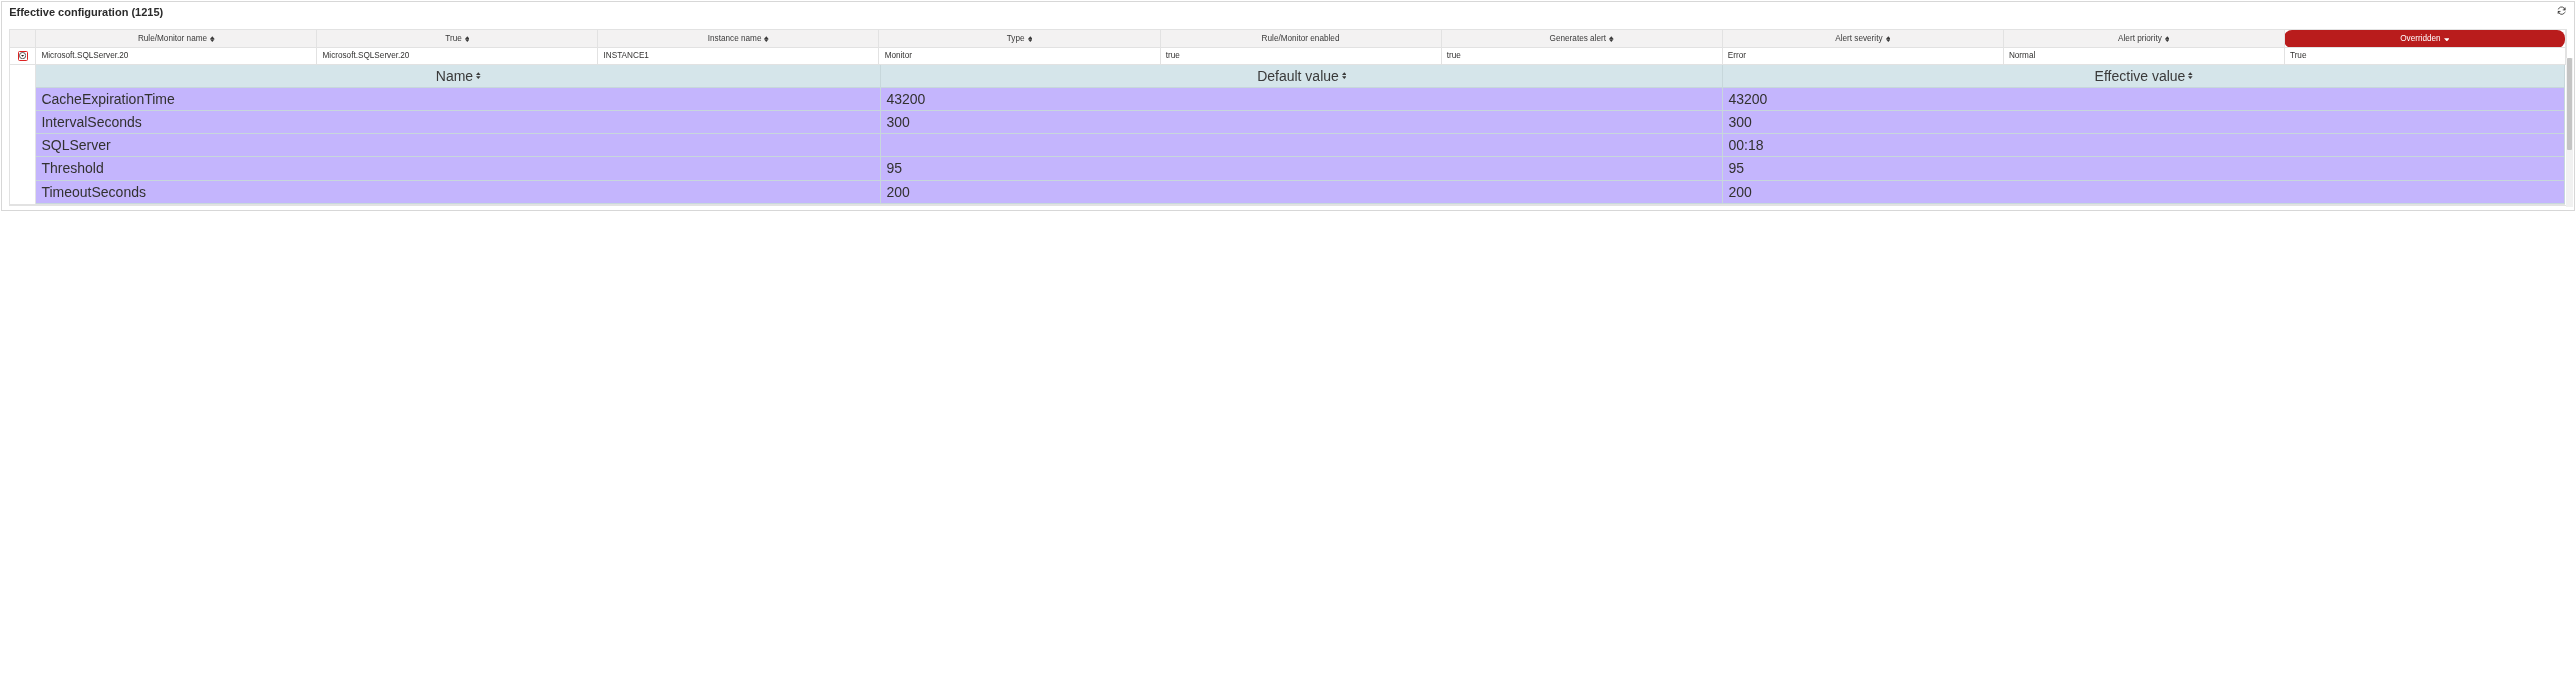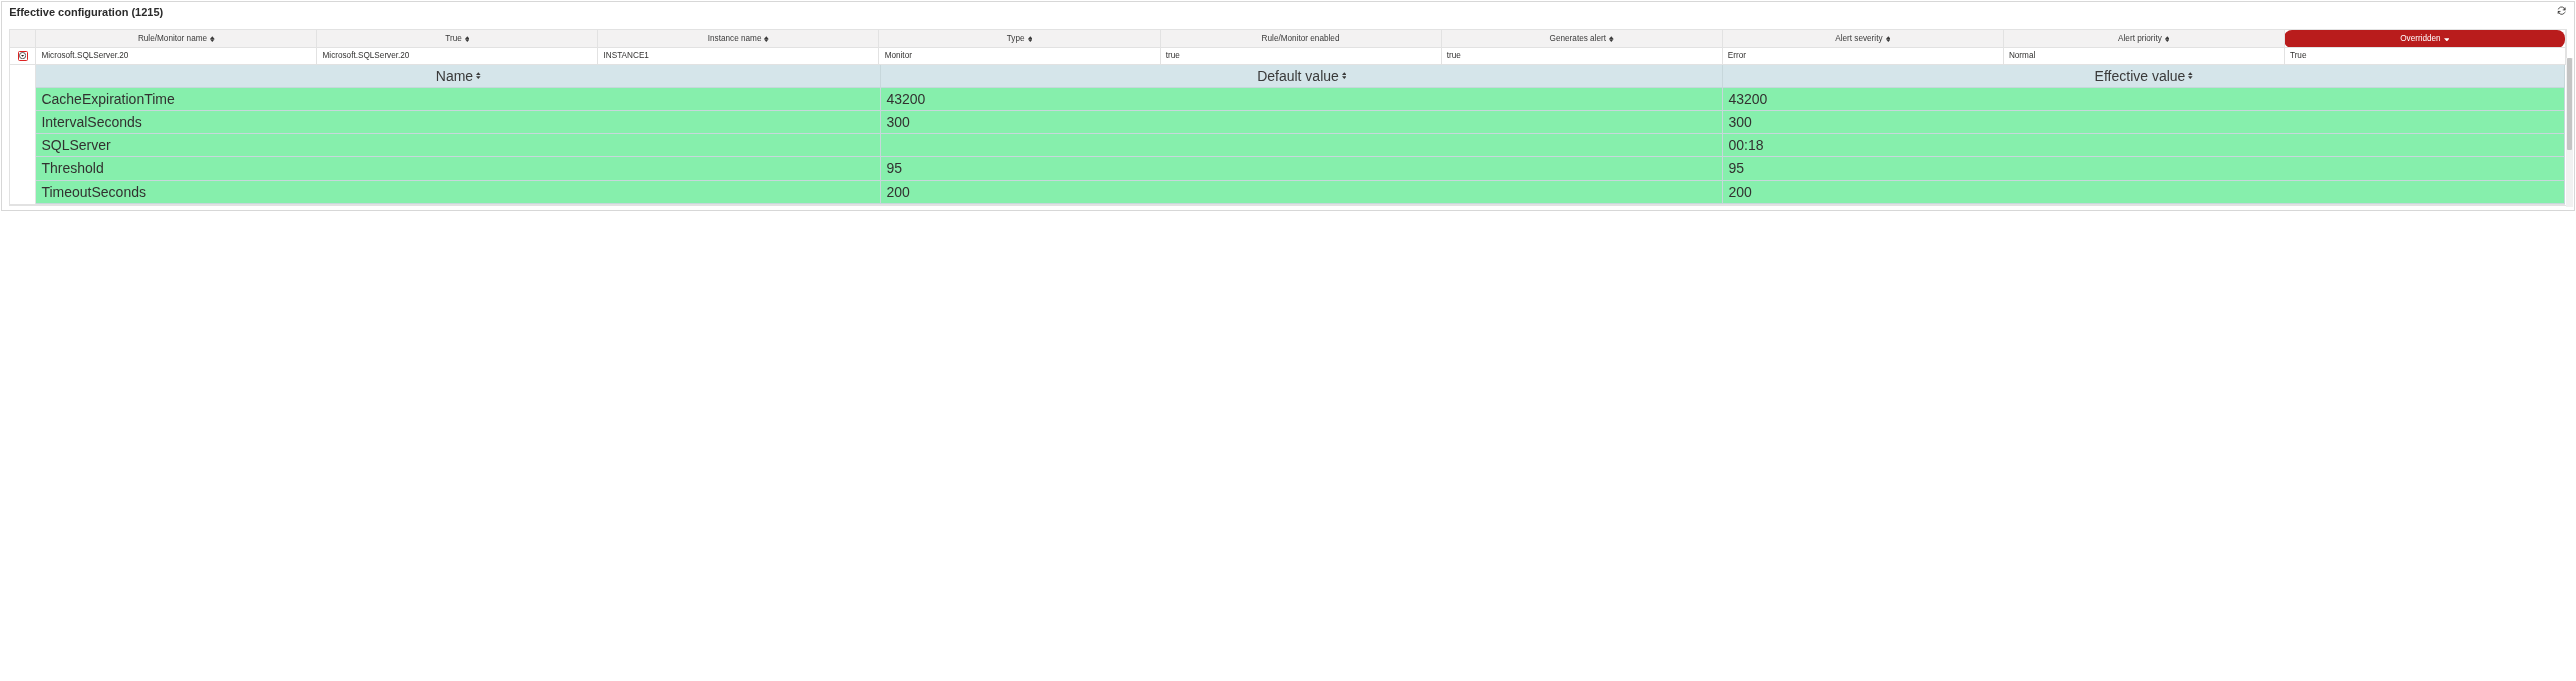--- a/index.html
+++ b/index.html
@@ -138,21 +138,21 @@
     text-align: left;
     vertical-align: middle;
   }
   table.detail th {
     background: #d5e5ea;
     font-weight: 400;
     text-align: center;
     height: 17.5px;
   }
   table.detail td {
-    background: #86efac;
+    background: #c4b5fd;
   }
   .scroll-fake {
     position: absolute;
     top: 29px;
     right: 1px;
     bottom: 3.1px;
     width: 7.2px;
     background: #f1f1f1;
   }
   .scroll-thumb {

